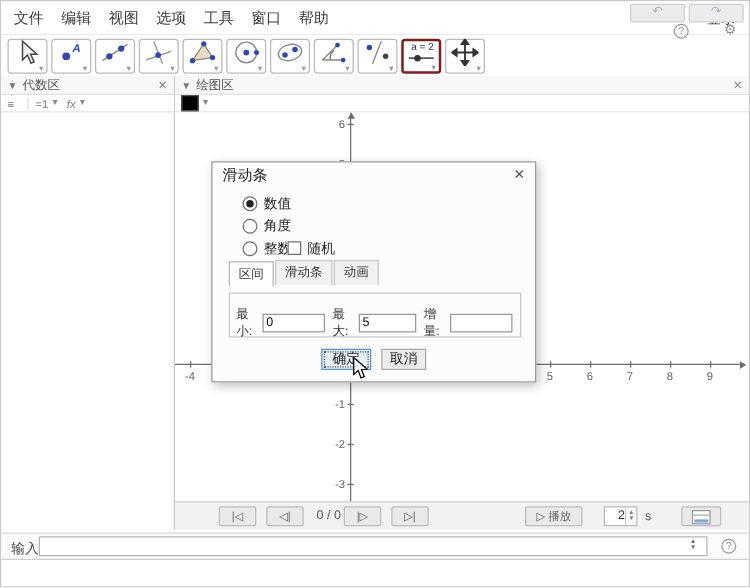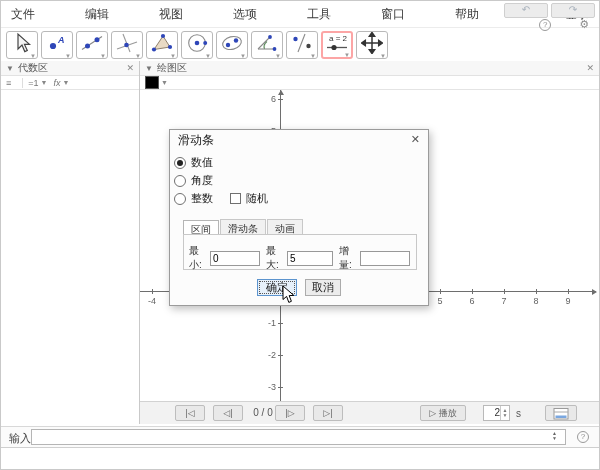--- a/index.html
+++ b/index.html
@@ -9,21 +9,21 @@
   
   .menubar{position:absolute;top:0;left:0;right:0;height:26px;display:flex;align-items:center;
            padding:0 10px;font-size:12px;color:#3a3a3a;background:#fff;}
   .menu-item{margin-right:14px;cursor:default;}
   .signin{margin-left:auto;color:#3a3a3a;}
   
   .toolbar{position:absolute;top:26px;left:0;right:0;height:33px;background:#fff;
            border-top:1px solid #ececec;border-bottom:1px solid #d6d6d6;display:flex;align-items:center;padding-left:5px;}
   .toolbtn{width:32px;height:28px;border:1px solid #b9b9b9;border-radius:3px;margin-right:3px;background:#fff;
            position:relative;display:flex;align-items:center;justify-content:center;box-sizing:border-box;}
-  .toolbtn.selected{border:2px solid #fca5a5;}
+  .toolbtn.selected{border:2px solid #7f1d1d;}
   .toolbtn .dd{position:absolute;right:1px;bottom:-1px;font-size:6px;color:#9a9a9a;line-height:6px;}
   .edit-btns{position:absolute;top:2px;right:4px;display:flex;gap:3px;}
   .edit-btn{width:42px;height:13px;background:#ececec;border:1px solid #cfcfcf;border-radius:2px;
             color:#aab3bd;font-size:10px;line-height:11px;text-align:center;}
   .mini-icons{position:absolute;top:18px;right:10px;display:flex;gap:28px;color:#8e8e8e;}
   .help-circle{width:10px;height:10px;border:1px solid #9a9a9a;border-radius:50%;font-size:8px;line-height:10px;
                text-align:center;color:#8e8e8e;}
   .gear{font-size:11px;line-height:11px;color:#8e8e8e;}
   
   .panel{position:absolute;top:60px;bottom:45px;background:#fff;}
@@ -67,48 +67,48 @@
                   font-size:11px;padding:0 10px 0 3px;box-sizing:content-box;}
   .in-updown{position:absolute;left:551px;top:4px;font-size:5px;color:#666;line-height:5px;text-align:center;}
   .in-help{position:absolute;left:576px;top:4px;}
   
   .caption{position:absolute;left:0;right:0;top:448px;text-align:center;font-size:15px;color:#4f4f4f;}
   
   .dialog{position:absolute;left:168px;top:128px;width:260px;height:177px;background:#fcfcfc;border:1px solid #9b9b9b;
           box-shadow:2px 3px 8px rgba(0,0,0,0.25);z-index:10;box-sizing:border-box;font-size:11px;color:#222;}
   .dlg-title{position:absolute;top:0;left:0;right:0;height:20px;line-height:20px;padding:0 8px;font-size:12px;color:#222;}
   .dlg-close{position:absolute;top:3px;right:8px;font-size:11px;color:#555;}
-  .radio-row{position:absolute;left:4px;display:flex;align-items:center;}
+  .radio-row{position:absolute;left:24px;display:flex;align-items:center;}
   .radio{width:10px;height:10px;border:1px solid #707070;border-radius:50%;margin-right:5px;background:#fff;position:relative;}
   .radio.on::after{content:"";position:absolute;left:2px;top:2px;width:6px;height:6px;border-radius:50%;background:#222;}
   .dlg-fieldset{position:absolute;left:58px;top:14px;width:192px;height:34px;border:1px solid #c8c8c8;}
   .dlg-fieldset legend{font-size:10px;color:#444;padding:0 3px;margin-left:4px;}
   .dlg-fieldset input{width:178px;height:14px;border:1px solid #999;font-size:11px;padding:0 3px;margin:1px 0 0 3px;}
   .chk-row{position:absolute;left:60px;top:61px;display:flex;align-items:center;}
   .checkbox{width:9px;height:9px;border:1px solid #707070;background:#fff;margin-right:5px;}
-  .tabs{position:absolute;left:13px;top:89px;display:flex;font-size:10px;}
+  .tabs{position:absolute;left:13px;top:78px;display:flex;font-size:10px;}
   .tab{padding:2px 7px;border:1px solid #c8c8c8;border-bottom:none;background:#f1f1f1;color:#333;margin-right:1px;}
   .tab.active{background:#fff;position:relative;top:1px;padding-bottom:3px;border-color:#b5b5b5;}
   .tab-panel{position:absolute;left:13px;top:104px;width:234px;height:36px;border:1px solid #c8c8c8;background:#fcfcfc;box-sizing:border-box;}
   .fields{display:flex;align-items:center;padding:9px 0 0 5px;font-size:10px;color:#333;}
   .fields input{height:13px;border:1px solid #999;font-size:10px;padding:0 2px;margin:0 6px 0 3px;background:#fff;}
   .f-min{width:44px;} .f-max{width:40px;} .f-inc{width:44px;margin-right:0;}
   .dlg-buttons{position:absolute;left:0;right:0;top:149px;display:flex;justify-content:center;gap:8px;}
   .btn{height:17px;font-size:11px;line-height:15px;text-align:center;box-sizing:border-box;}
   .btn-ok{width:40px;background:#e6f0fa;border:1px solid #5c94ce;outline:1px dotted #555;outline-offset:-3px;}
   .btn-cancel{width:36px;background:#ececec;border:1px solid #ababab;}
   .cursor{position:absolute;left:281px;top:284px;z-index:20;}
 </style>
 </head>
 <body>
 
 <div class="frame">
 
   <div class="menubar">
-    <span style="display:flex;gap:36px;">
+    <span style="display:flex;">
         <span class="menu-item">文件</span>
         <span class="menu-item">编辑</span>
         <span class="menu-item">视图</span>
         <span class="menu-item">选项</span>
         <span class="menu-item">工具</span>
         <span class="menu-item">窗口</span>
         <span class="menu-item">帮助</span>
       </span>
     <span class="signin">登录</span>
   </div>

